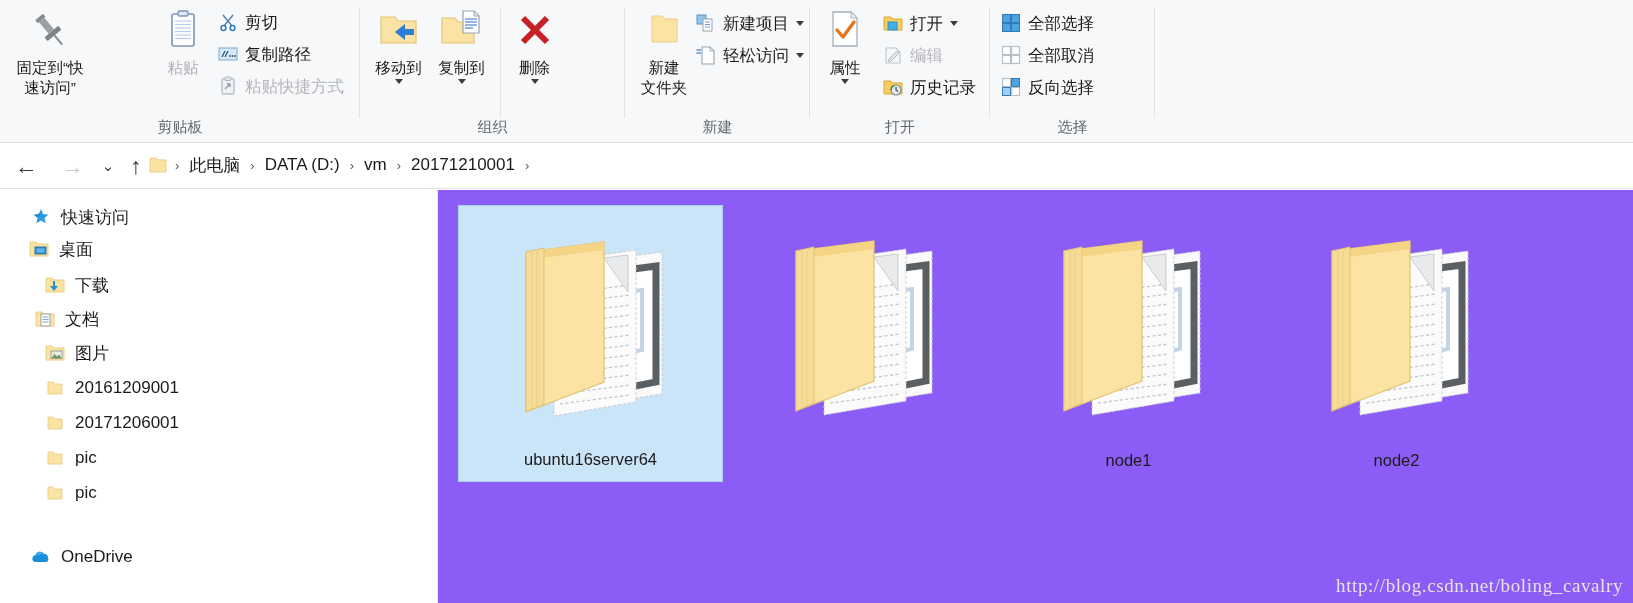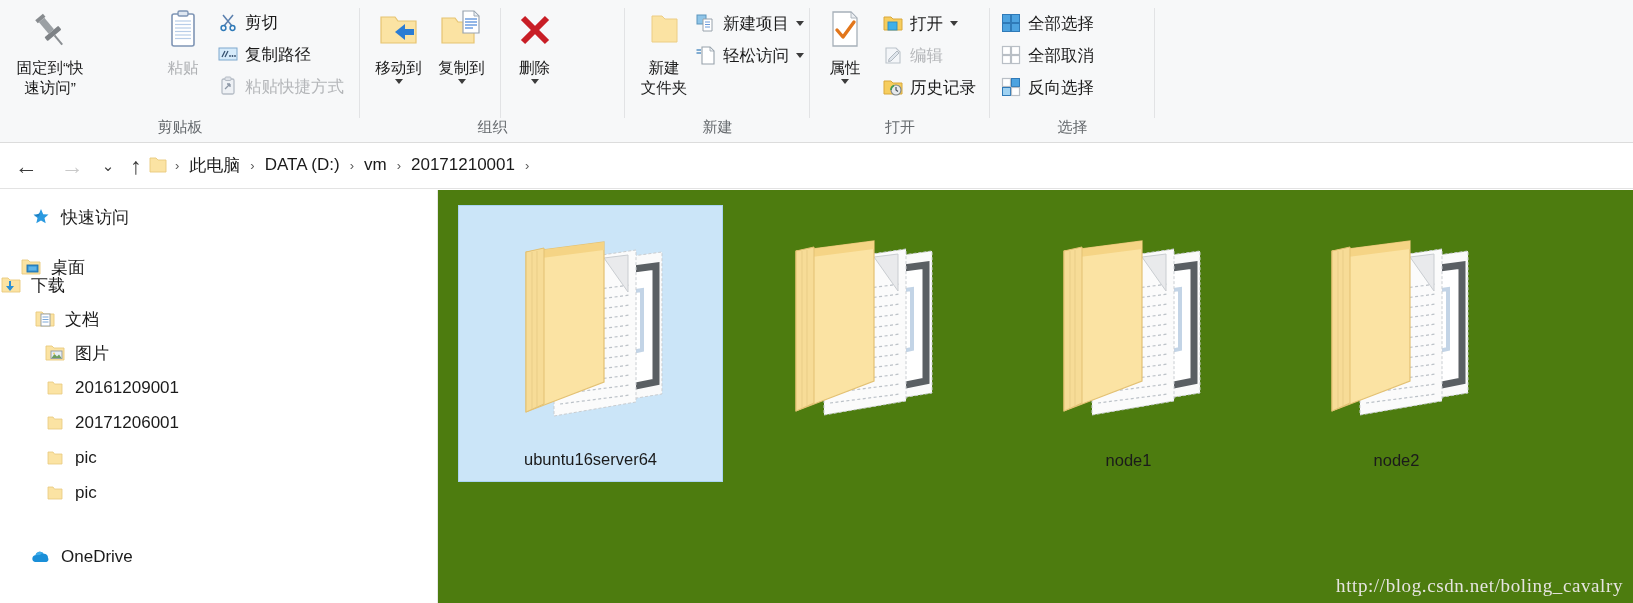--- a/index.html
+++ b/index.html
@@ -180,21 +180,21 @@
     color: #1b1b1b;
     margin-left: 9px;
     white-space: nowrap;
   }
 
   
   .content {
     position: absolute;
     left: 438px; top: 190px;
     width: 1195px; height: 413px;
-    background: #4d7c0f;
+    background: #8b5cf6;
     overflow: hidden;
   }
   .tile {
     position: absolute;
     top: 15px;
     width: 265px;
     height: 277px;
     box-sizing: border-box;
     cursor: default;
   }
@@ -543,33 +543,33 @@
   <div class="srow" style="top:10px; padding-left:30px;">
     <span class="sicon">
       <svg width="20" height="20" viewBox="0 0 20 20">
         <path d="M10 2 l2.2 5.2 l5.3 0.4 l-4 3.5 l1.2 5.2 l-4.7 -2.8 l-4.7 2.8 l1.2 -5.2 l-4 -3.5 l5.3 -0.4 z" fill="#2b9ae0"></path>
         <path d="M3 9 l6 -3 l-1 3.5 z" fill="#1f7fc0"></path>
       </svg>
     </span>
     <span class="slabel">快速访问</span>
   </div>
 
-  <div class="srow" style="top:60px; padding-left:20px;">
+  <div class="srow" style="top:42px; padding-left:28px;">
     <span class="sicon">
       <svg width="20" height="18" viewBox="0 0 20 18">
         <path d="M1 2 h6 l2 2 h10 v12 h-18 z" fill="#fbe3a3" stroke="#e9c97e" stroke-width="0.9"></path>
         <rect x="6" y="7" width="11" height="7" fill="#2f8fd0" stroke="#1f6fa8" stroke-width="0.9"></rect>
         <rect x="7.5" y="8.5" width="8" height="4" fill="#5fb4e8"></rect>
       </svg>
     </span>
     <span class="slabel">桌面</span>
 
   </div>
 
-  <div class="srow" style="top:78px; ">
+  <div class="srow" style="top:78px; padding-left:44px;">
     <span class="sicon">
       <svg width="20" height="18" viewBox="0 0 20 18">
         <path d="M1 2 h6 l2 2 h10 v12 h-18 z" fill="#fbe3a3" stroke="#e9c97e" stroke-width="0.9"></path>
         <path d="M10 5 v5 h3 l-4 5 l-4 -5 h3 v-5 z" fill="#2b8fd4"></path>
       </svg>
     </span>
     <span class="slabel">下载</span>
 
   </div>
 

